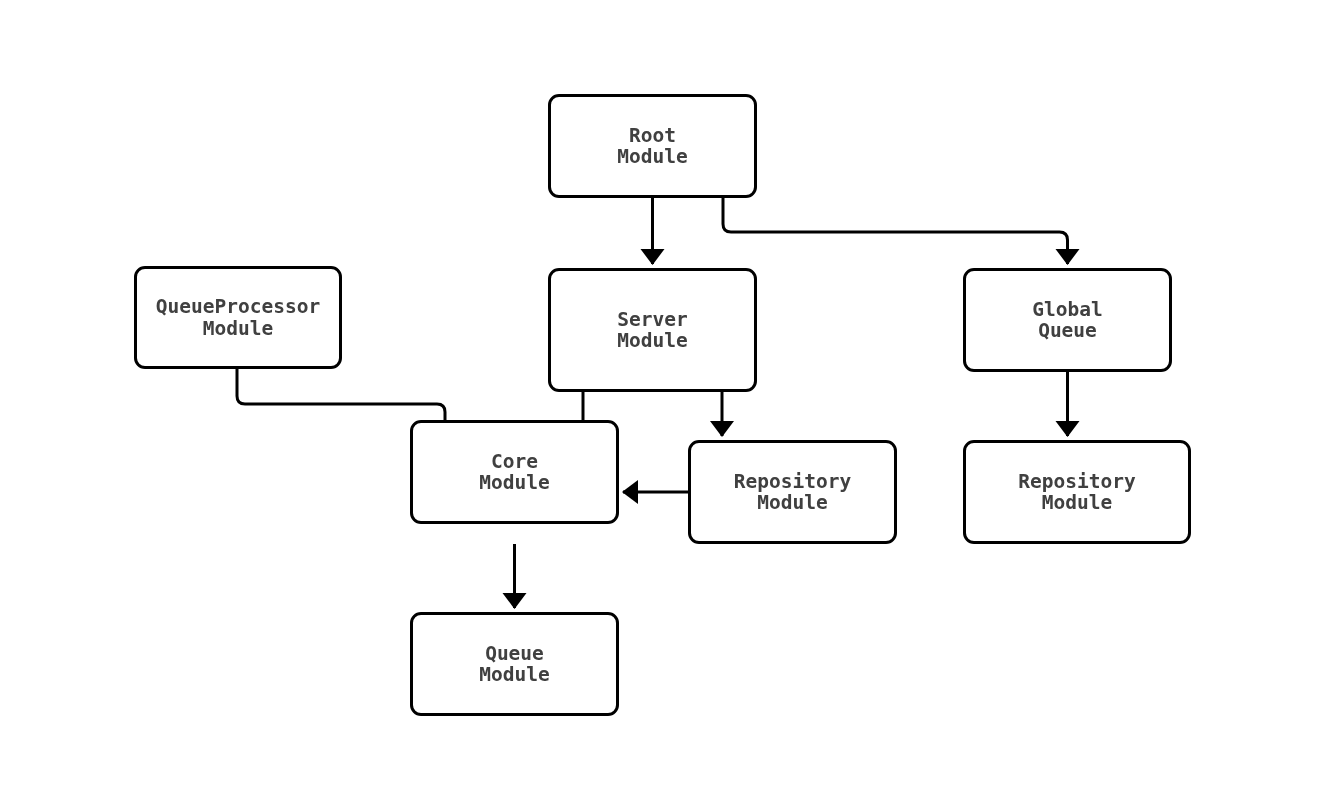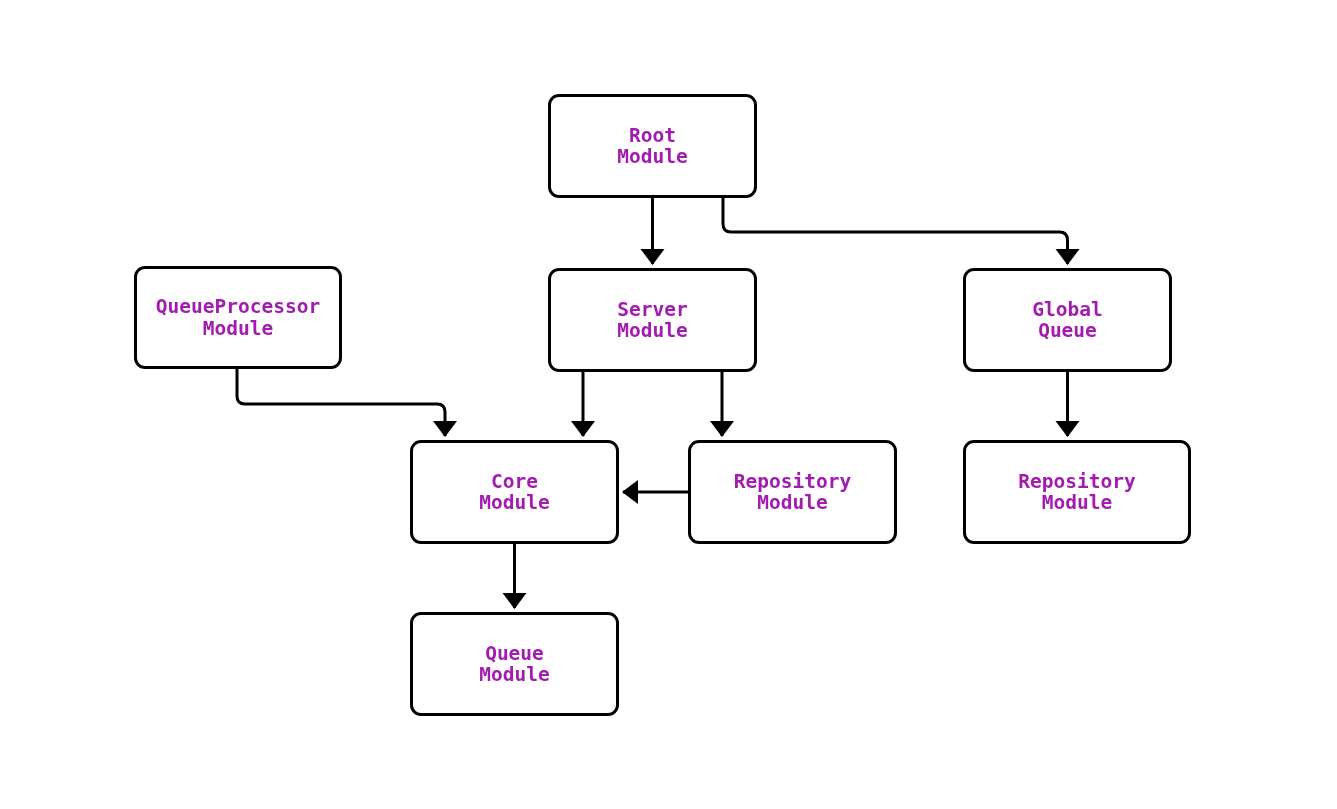--- a/index.html
+++ b/index.html
@@ -36,21 +36,21 @@
     border: 3px solid #000000;
     border-radius: 11px;
     display: flex;
     align-items: center;
     justify-content: center;
   }
   .node-label {
     font-size: 19.5px;
     line-height: 21.5px;
     font-weight: bold;
-    color: #a21caf;
+    color: #404040;
     text-align: center;
     white-space: pre-line;
     letter-spacing: 0;
   }
 </style>
 </head>
 <body>
 
 <div class="stage">
 
@@ -74,31 +74,31 @@
   <div class="node" style="left:548px; top:94px;  width:209px; height:104px">
     <span class="node-label">Root
 Module</span>
   </div>
 
   <div class="node" style="left:134px; top:266px; width:208px; height:103px">
     <span class="node-label">QueueProcessor
 Module</span>
   </div>
 
-  <div class="node" style="left:548px; top:268px; width:209px; height:104px">
+  <div class="node" style="left:548px; top:268px; width:209px; height:124px">
     <span class="node-label">Server
 Module</span>
   </div>
 
   <div class="node" style="left:963px; top:268px; width:209px; height:104px">
     <span class="node-label">Global
 Queue</span>
   </div>
 
-  <div class="node" style="left:410px; top:440px; width:209px; height:104px">
+  <div class="node" style="left:410px; top:420px; width:209px; height:104px">
     <span class="node-label">Core
 Module</span>
   </div>
 
   <div class="node" style="left:688px; top:440px; width:209px; height:104px">
     <span class="node-label">Repository
 Module</span>
   </div>
 
   <div class="node" style="left:963px; top:440px; width:228px; height:104px">

